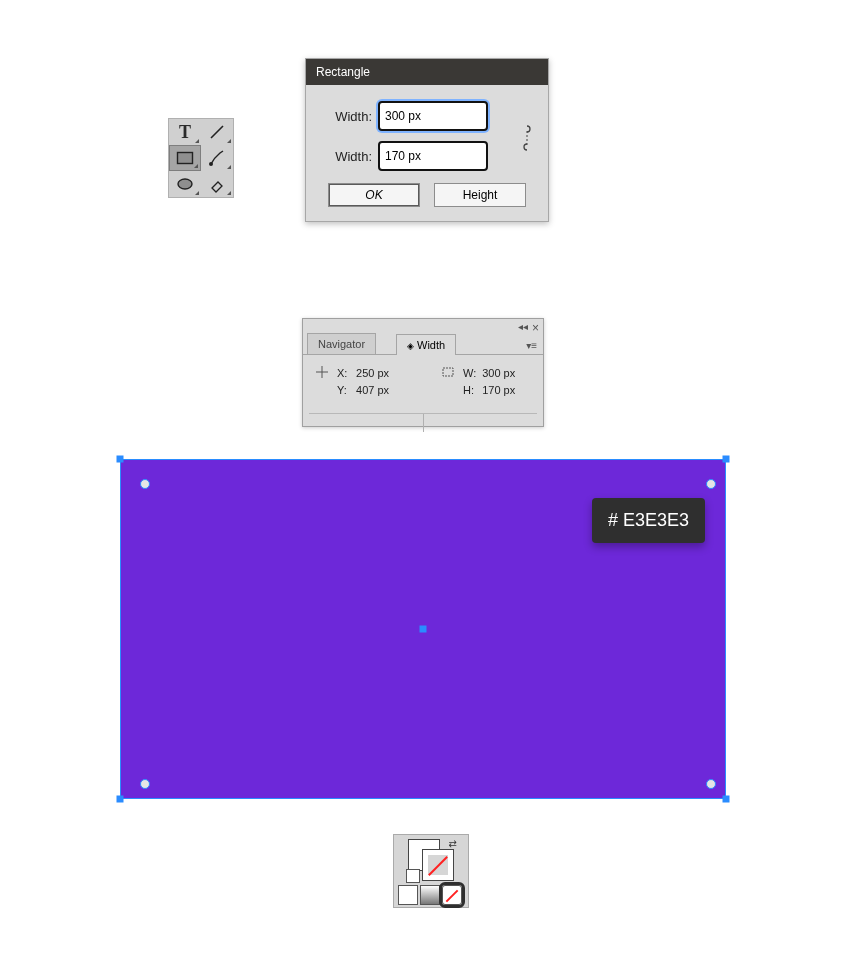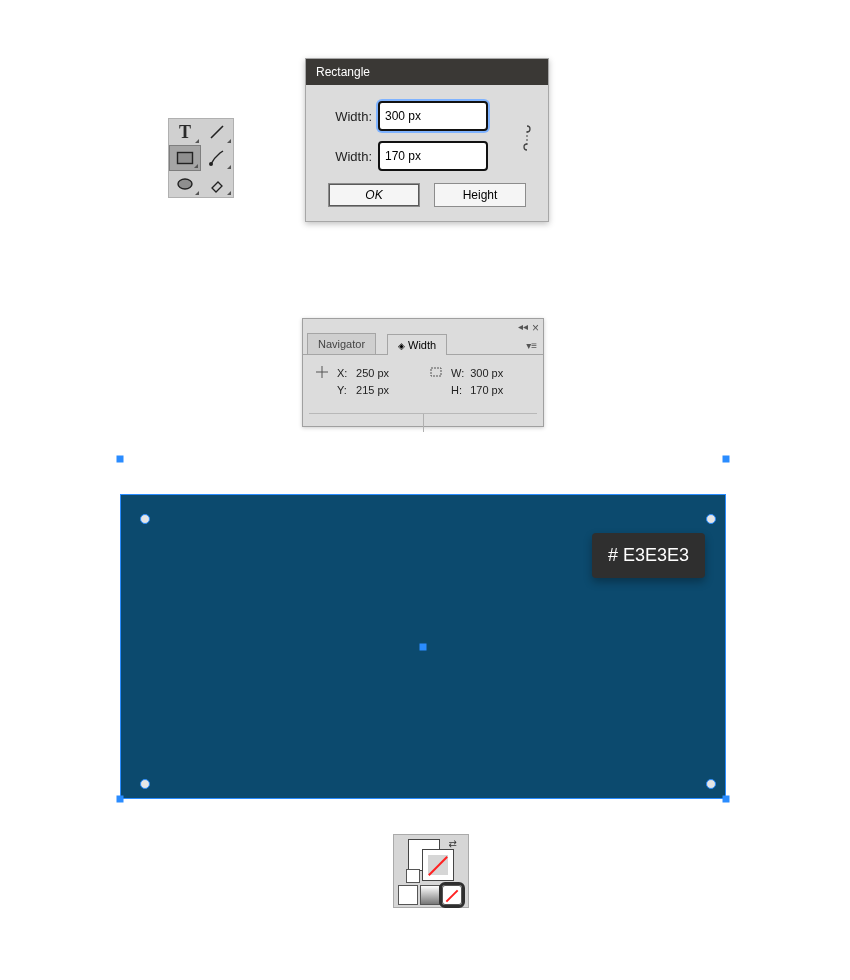--- a/index.html
+++ b/index.html
@@ -142,21 +142,21 @@
     padding-left:4px;
     gap:0;
     position:relative;
   }
   .tab {
     padding:4px 10px 4px 10px;
     font-size:11px;
     background:#cfcfcf;
     border:1px solid #a5a5a5;
     border-bottom:none;
-    margin-right:11px;
+    margin-right:20px;
     color:#444;
   }
   .tab.active {
     background:#dcdcdc;
     color:#000;
     position:relative;
     top:1px;
   }
   .tab .eye {
     font-size:9px;
@@ -164,21 +164,21 @@
   }
   .panel-menu {
     margin-left:auto;
     padding:3px 6px;
     font-size:10px;
     color:#555;
   }
   .panel-body {
     padding:10px 12px 14px 12px;
     display:flex;
-    gap: 40px;
+    gap: 52px;
   }
   .info-col {
     display:flex;
     align-items:flex-start;
     gap:8px;
     font-size:11px;
     color:#222;
   }
   .info-lines { line-height:17px; }
   .info-key { display:inline-block; width:16px; }
@@ -202,23 +202,22 @@
     position:absolute;
     left:114px;
     top:453px;
     width:618px;
     height:352px;
   }
   .sel-rect {
     position:absolute;
     left:6px; top:6px;
     right:6px; bottom:6px;
-    background:#0c4a6e;
+    background:#6d28d9;
     border:1.5px solid #2a8cff;
-    margin-top:35px;
   }
   .sel-handle {
     position:absolute;
     width:7px;height:7px;
     background:#2a8cff;
     transform:translate(-50%,-50%);
   }
   .sel-circle {
     position:absolute;
     width:8px;height:8px;
@@ -406,21 +405,21 @@
   <div class="panel-body">
     <div class="info-col">
       <span class="cross-icon">
         <svg width="14" height="14">
             <line x1="7" y1="1" x2="7" y2="13" stroke="#555"></line>
             <line x1="1" y1="7" x2="13" y2="7" stroke="#555"></line>
           </svg>
       </span>
       <div class="info-lines">
         <div><span class="info-key">X:</span> <span>250 px</span></div>
-        <div><span class="info-key">Y:</span> <span>215 px</span></div>
+        <div><span class="info-key">Y:</span> <span>407 px</span></div>
       </div>
     </div>
     <div class="info-col">
       <span class="box-icon">
         <svg width="14" height="14">
             <rect x="2" y="3" width="10" height="8" stroke="#555" fill="none" stroke-dasharray="2 1"></rect>
           </svg>
       </span>
       <div class="info-lines">
         <div><span class="info-key">W:</span> <span>300 px</span></div>

